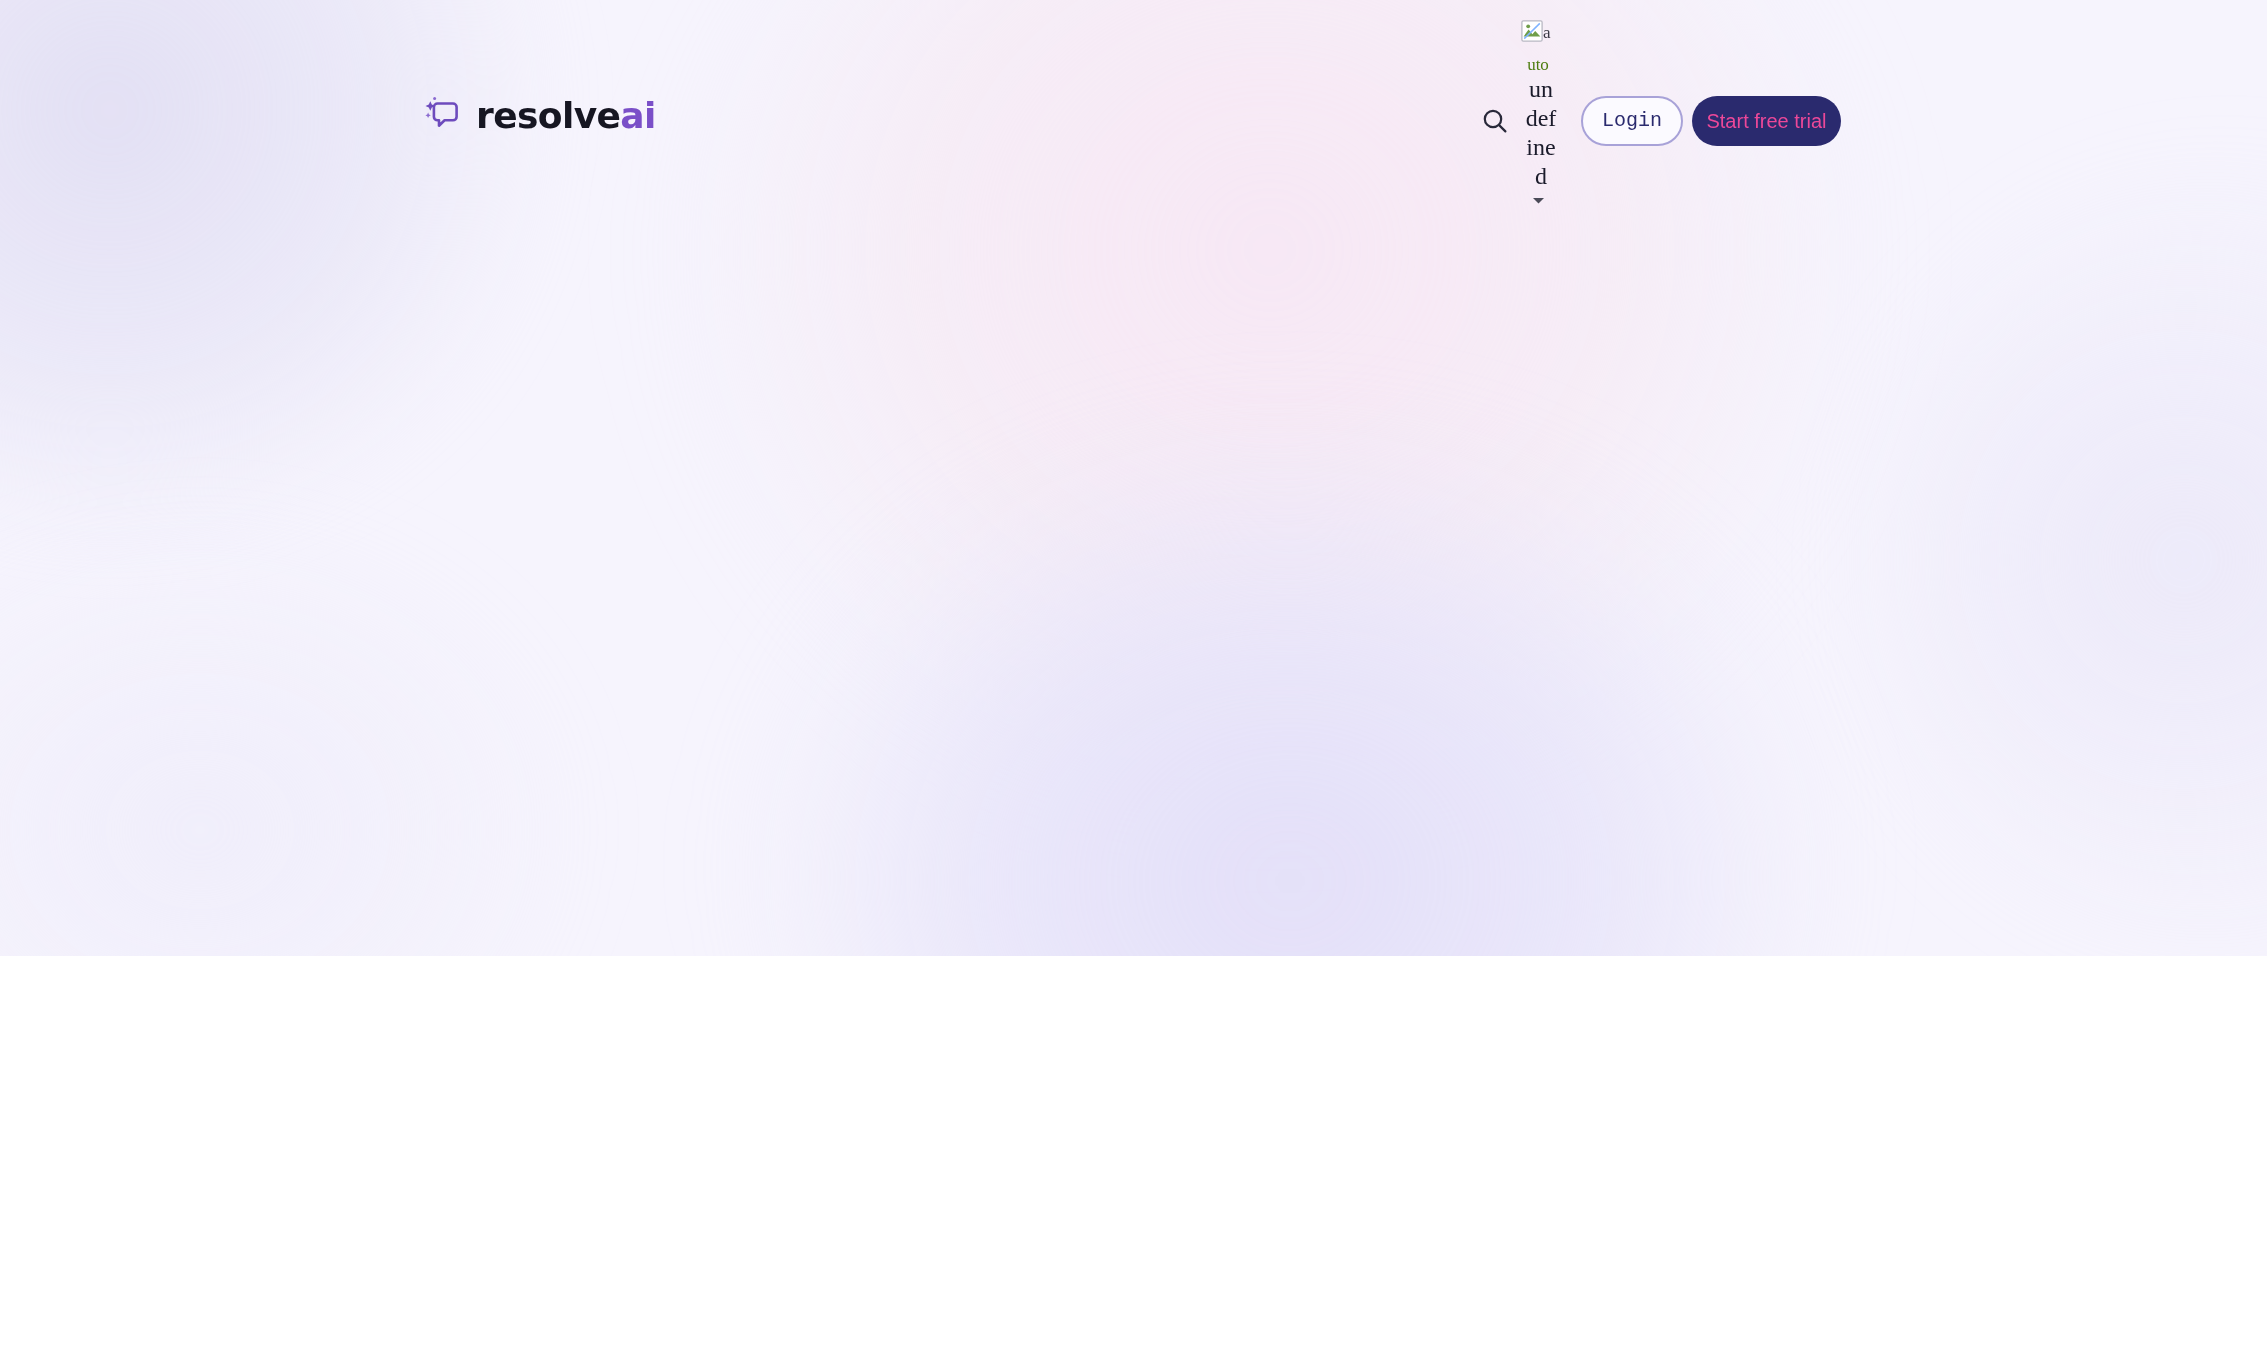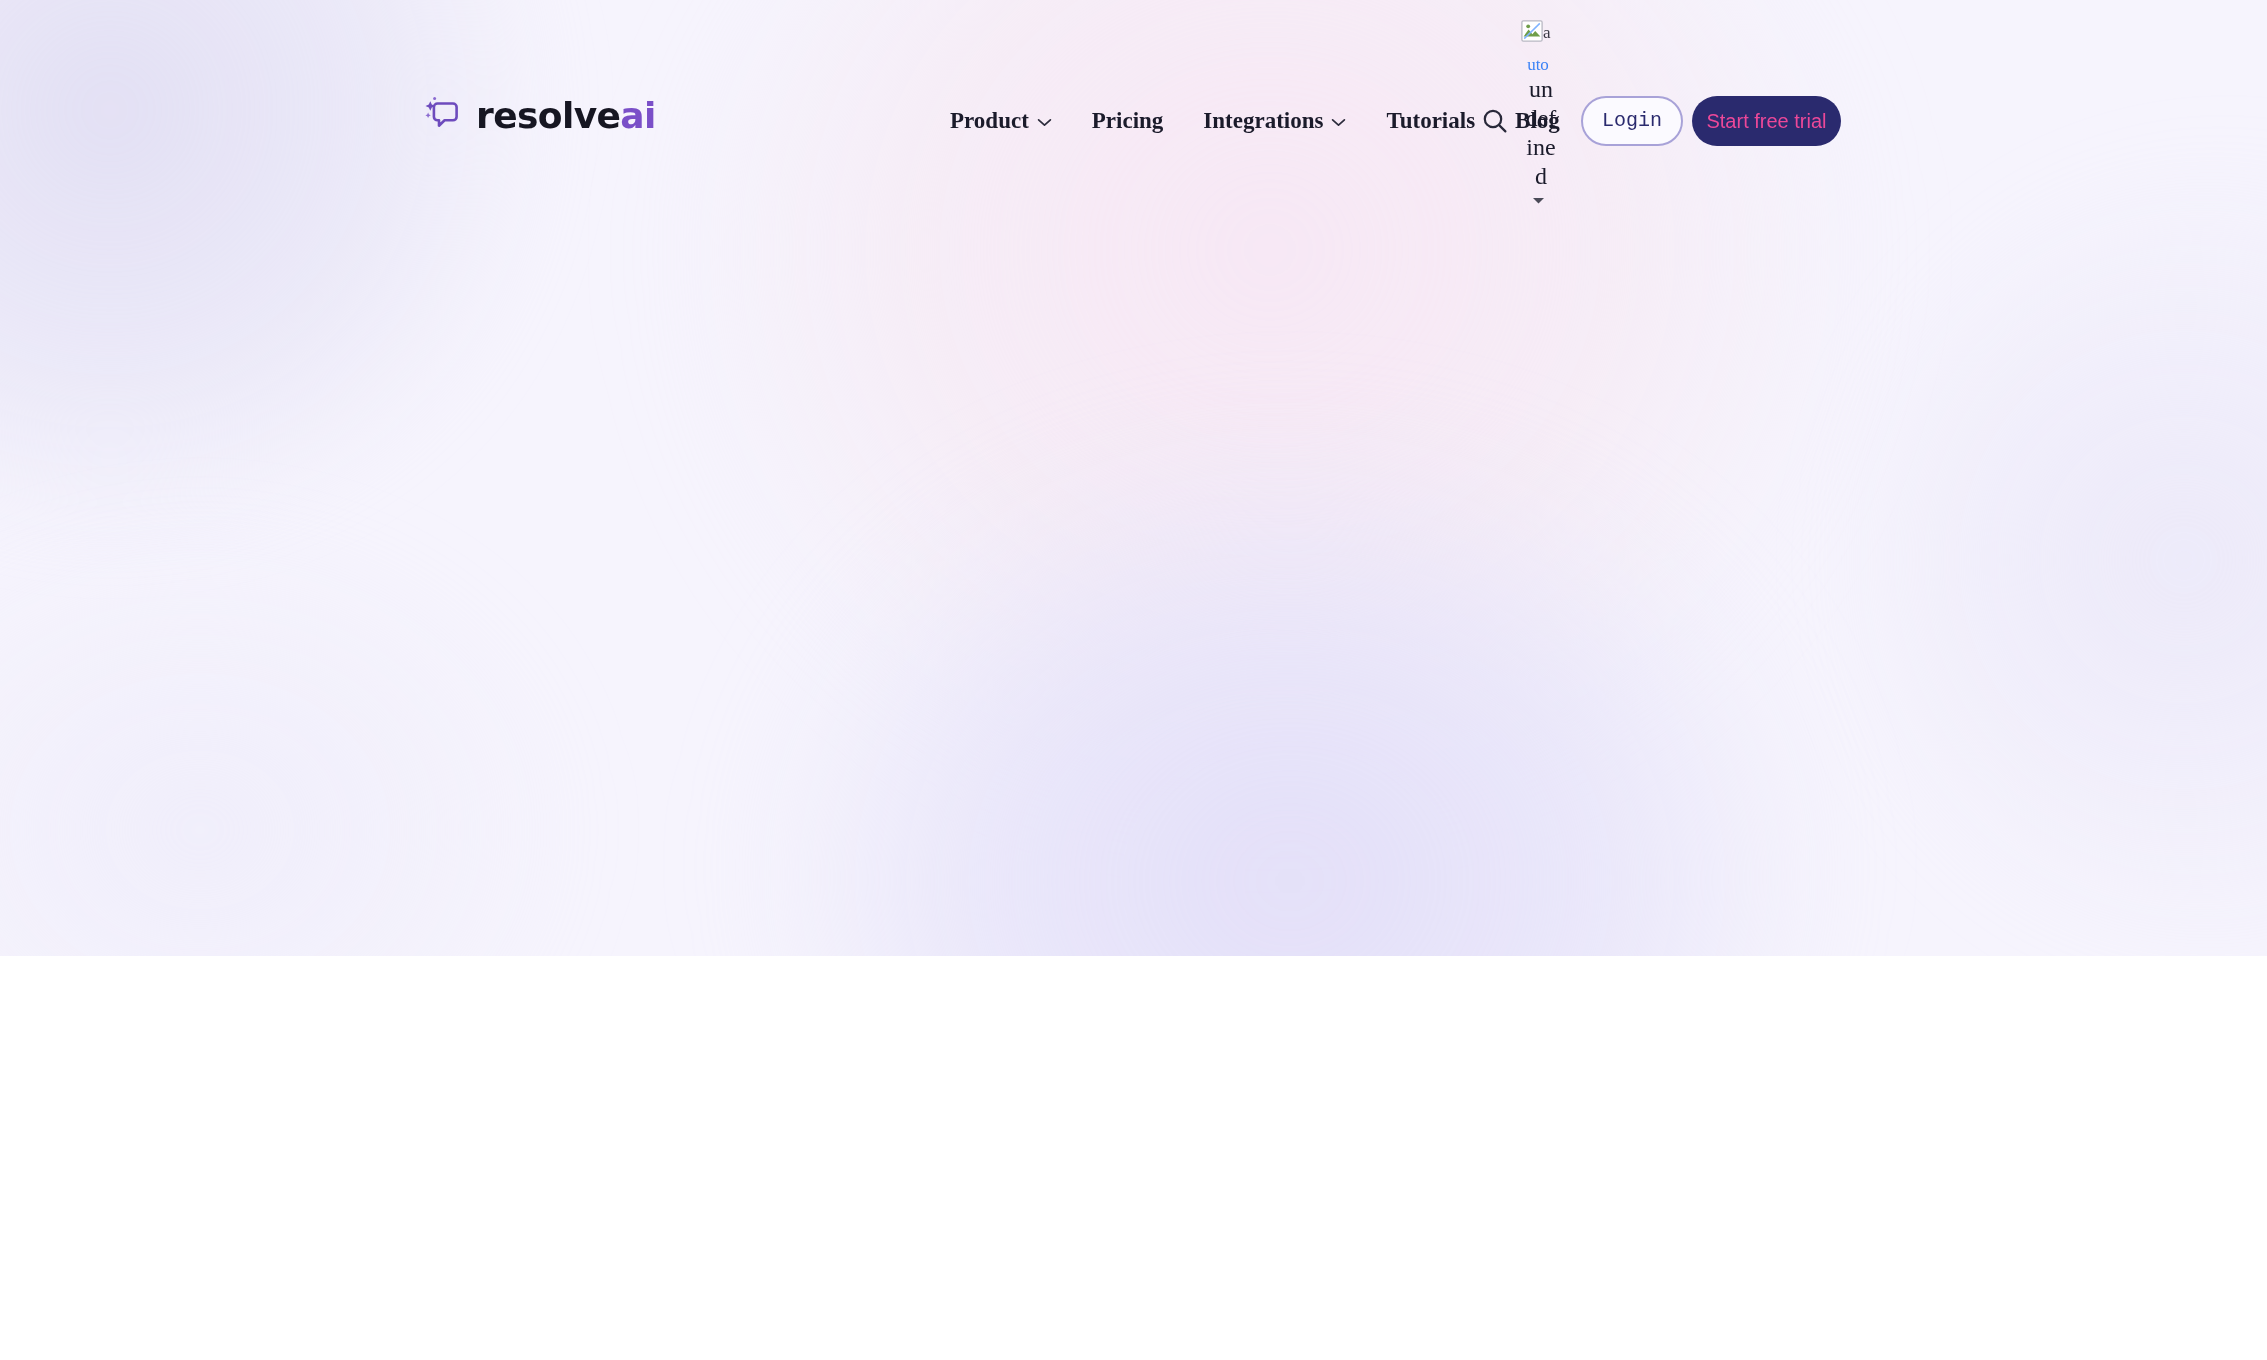--- a/index.html
+++ b/index.html
@@ -216,21 +216,21 @@
     top: 4px;
     font-family: "Liberation Serif", "DejaVu Serif", serif;
     font-size: 17px;
     color: #3a3a44;
     line-height: 1;
     white-space: nowrap;
   }
   .lang-alt-rest {
     font-family: "Liberation Serif", "DejaVu Serif", serif;
     font-size: 17px;
-    color: #3b82f6;
+    color: #4d7c0f;
     line-height: 20px;
     text-align: center;
     margin-top: 1px;
   }
   .lang-label {
     font-family: "Liberation Serif", "DejaVu Serif", serif;
     font-size: 24px;
     font-weight: 400;
     color: #1b1b2b;
     line-height: 29px;
@@ -319,49 +319,20 @@
       <a class="logo" href="#">
         <svg class="logo-mark" viewBox="0 0 40 40">
           <path d="M13.5 9.5 h15.5 a3.6 3.6 0 0 1 3.6 3.6 v9.6 a3.6 3.6 0 0 1 -3.6 3.6 h-8.4 l-5.6 5.4 v-5.4 h-1.5 a3.6 3.6 0 0 1 -3.6 -3.6 v-9.6 a3.6 3.6 0 0 1 3.6 -3.6 z" fill="none" stroke="#6d4bbd" stroke-width="2.6" stroke-linejoin="round"></path>
           <path d="M6.3 7.2 l1.5 3.3 l3.3 1.5 l-3.3 1.5 l-1.5 3.3 l-1.5 -3.3 l-3.3 -1.5 l3.3 -1.5 z" fill="#6d4bbd"></path>
           <path d="M4.1 18.6 l0.85 1.85 l1.85 0.85 l-1.85 0.85 l-0.85 1.85 l-0.85 -1.85 l-1.85 -0.85 l1.85 -0.85 z" fill="#8a6ad0"></path>
           <circle cx="10.6" cy="4.6" r="1.5" fill="#8a6ad0"></circle>
         </svg>
         <span class="logo-word"><span>resolve</span><span class="accent">ai</span></span>
       </a>
 
-      <nav class="nav">
-
-        <a class="nav-item" href="#">
-          <span>Product</span>
-          <svg class="chev" viewBox="0 0 15 9">
-            <path d="M1.6 1.8 L7.5 7.2 L13.4 1.8" fill="none" stroke="#2c2c3c" stroke-width="1.7" stroke-linecap="round" stroke-linejoin="round"></path>
-          </svg>
-        </a>
-
-        <a class="nav-item" href="#">
-          <span>Pricing</span>
-        </a>
-
-        <a class="nav-item" href="#">
-          <span>Integrations</span>
-          <svg class="chev" viewBox="0 0 15 9">
-            <path d="M1.6 1.8 L7.5 7.2 L13.4 1.8" fill="none" stroke="#2c2c3c" stroke-width="1.7" stroke-linecap="round" stroke-linejoin="round"></path>
-          </svg>
-        </a>
-
-        <a class="nav-item" href="#">
-          <span>Tutorials</span>
-        </a>
-
-        <a class="nav-item" href="#">
-          <span>Blog</span>
-        </a>
-
-      </nav>
 
       <button class="search-btn">
         <svg width="30" height="30" viewBox="0 0 30 30">
           <circle cx="13" cy="13" r="8.2" fill="none" stroke="#29293a" stroke-width="2.2"></circle>
           <line x1="19.1" y1="19.1" x2="25.4" y2="25.4" stroke="#29293a" stroke-width="2.2" stroke-linecap="round"></line>
         </svg>
       </button>
 
       <div class="lang-widget">
         <span class="broken-img">

